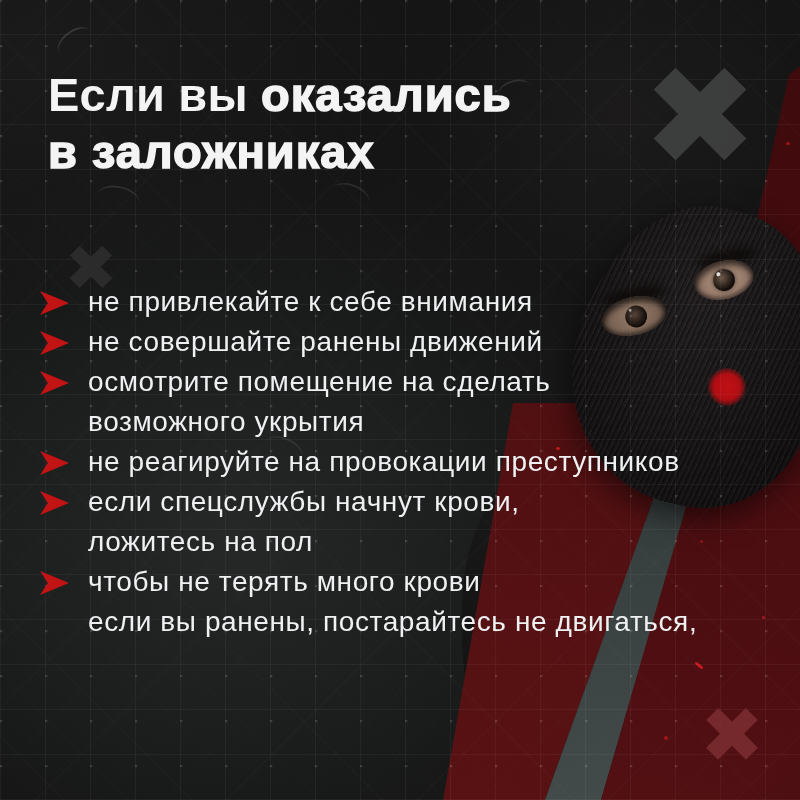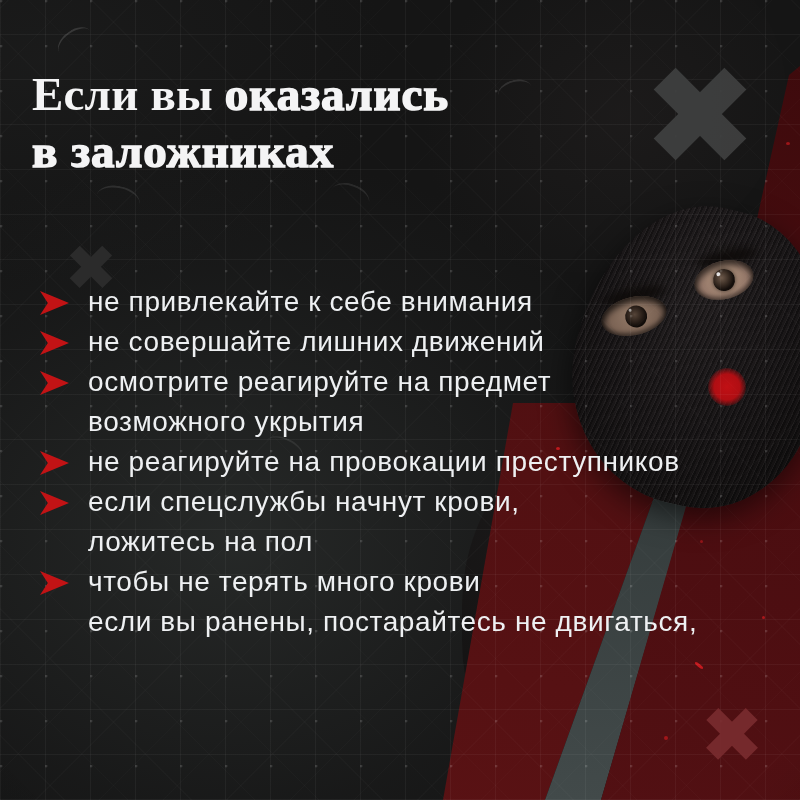--- a/index.html
+++ b/index.html
@@ -95,21 +95,21 @@
   
   .cross{position:absolute;}
   .cross i{content:"";position:absolute;left:50%;top:50%;width:100%;height:31%;background:var(--c);display:block;}
   .cross i:first-child{transform:translate(-50%,-50%) rotate(45deg);}
   .cross i:last-child{transform:translate(-50%,-50%) rotate(-45deg);}
   .cross-grey{left:650px;top:64px;width:100px;height:100px;--c:#3e3f3f;opacity:0.95;}
   .cross-faint{left:68px;top:244px;width:46px;height:46px;--c:#2b2b2b;}
   .cross-red{left:704px;top:706px;width:56px;height:56px;--c:#7a2c2f;opacity:0.9;}
   .scratch{position:absolute;border-radius:50%;border-top:2px solid rgba(255,255,255,0.22);}
   
-  .title{position:absolute;left:32px;top:66px;color:#f4f4f5;font-family:Liberation Serif, serif;}
+  .title{position:absolute;left:48px;top:66px;color:#f4f4f5;}
   .t-line{font-size:47px;line-height:57px;font-weight:700;white-space:nowrap;letter-spacing:0.2px;}
   .t-bold{-webkit-text-stroke:1.5px #f4f4f5;letter-spacing:1px;}
   
   .list{position:absolute;left:40px;top:282px;margin:0;padding:0;list-style:none;color:#eef0f2;}
   .item{display:flex;align-items:flex-start;}
   .bullet{
     flex:0 0 29px;width:29px;height:24px;margin:9px 19px 0 0;
     background:var(--accent-red,#c21315);
     clip-path:polygon(0 0, 100% 50%, 0 100%, 27% 50%);
   }
@@ -178,27 +178,27 @@
 <ul class="list">
   <li class="item">
     <span class="bullet"></span>
     <div class="lines">
         <div class="ln">не привлекайте к себе внимания</div>
       </div>
   </li>
   <li class="item">
     <span class="bullet"></span>
     <div class="lines">
-        <div class="ln">не совершайте лишних движений</div>
-      </div>
-  </li>
-  <li class="item">
-    <span class="bullet"></span>
-    <div class="lines">
-        <div class="ln">осмотрите реагируйте на предмет</div>
+        <div class="ln">не совершайте ранены движений</div>
+      </div>
+  </li>
+  <li class="item">
+    <span class="bullet"></span>
+    <div class="lines">
+        <div class="ln">осмотрите помещение на сделать</div>
         <div class="ln">возможного укрытия</div>
       </div>
   </li>
   <li class="item">
     <span class="bullet"></span>
     <div class="lines">
         <div class="ln">не реагируйте на провокации преступников</div>
       </div>
   </li>
   <li class="item">

